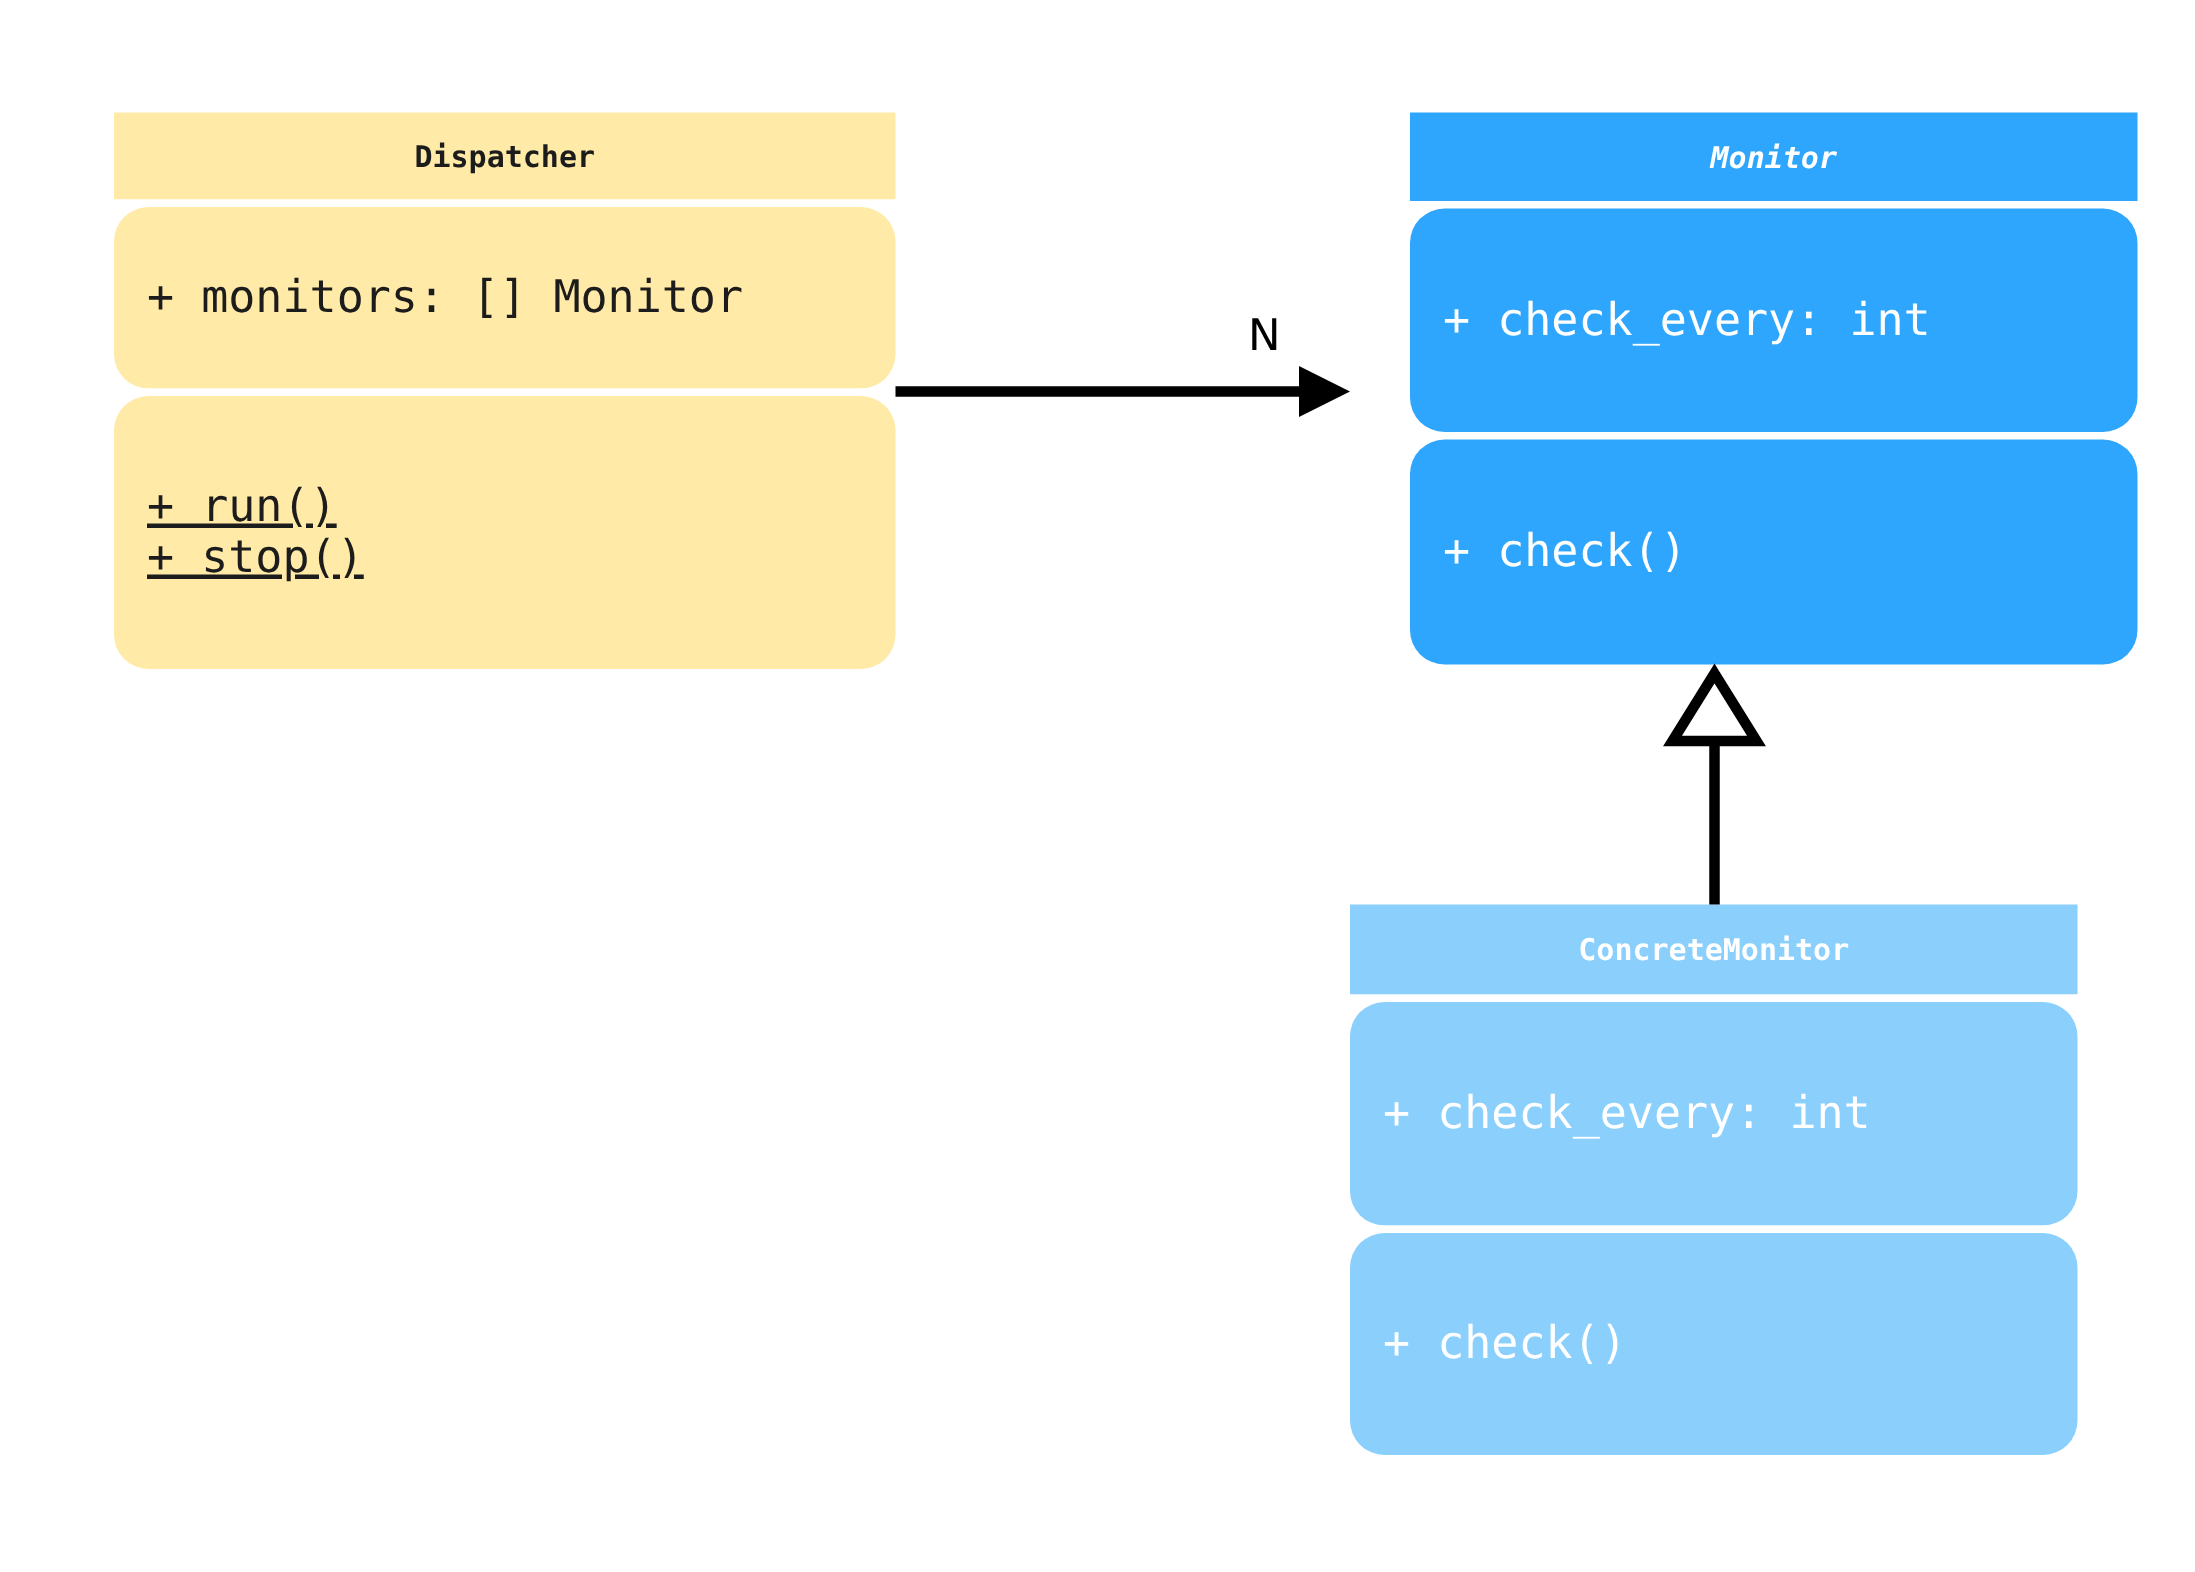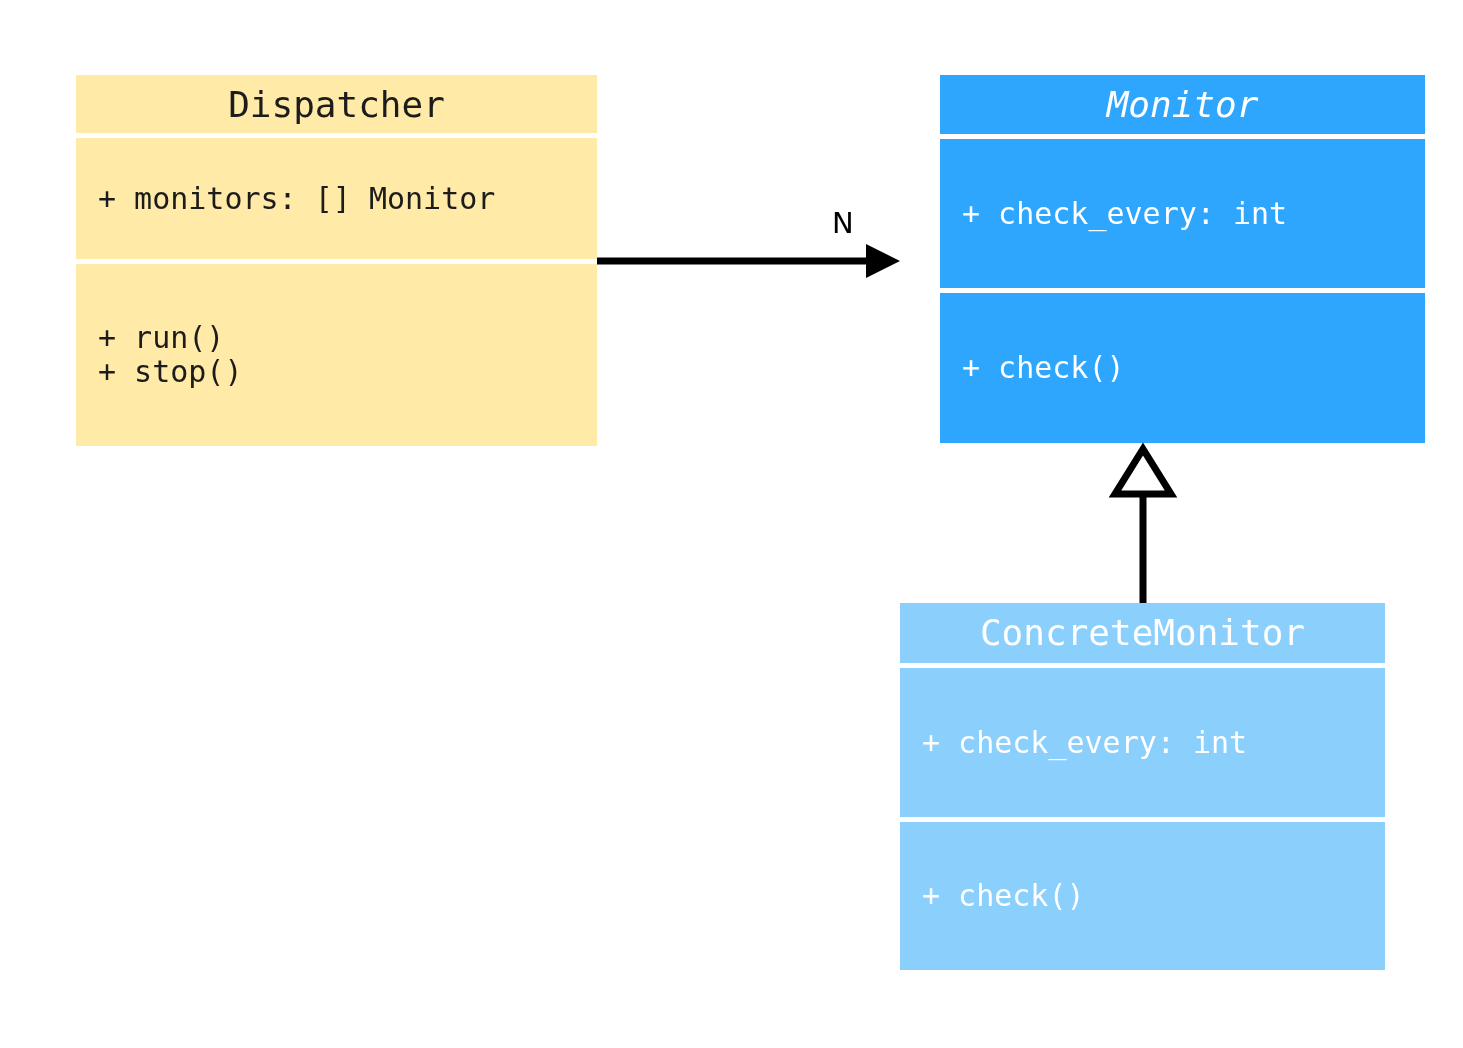--- a/index.html
+++ b/index.html
@@ -21,33 +21,35 @@
     position: absolute;
     box-sizing: border-box;
     display: flex;
     flex-direction: column;
   }
   .uml-header {
     box-sizing: border-box;
     display: flex;
     align-items: center;
     justify-content: center;
-    font-size: 36px;
+    font-size: 20px;
     letter-spacing: 0px;
     white-space: pre;
+    font-weight: bold;
   }
   .uml-section {
     box-sizing: border-box;
     display: flex;
     flex-direction: column;
     justify-content: center;
     padding-left: 22px;
     font-size: 30px;
     line-height: 1.12;
     white-space: pre;
+    border-radius: 23px;
   }
   .uml-section .member {
     white-space: pre;
   }
   .divider {
     height: 5px;
     background: #ffffff;
     flex: 0 0 auto;
   }
 
@@ -62,21 +64,21 @@
     background: #ffeaa7;
     color: #1c1c1c;
     height: 59px;
     font-style: normal;
   }
   #class-dispatcher .uml-section {
     background: #ffeaa7;
     color: #1c1c1c;
   }
   #dispatcher-attrs { height: 122px; }
-  #dispatcher-methods { height: 185px; }
+  #dispatcher-methods { height: 185px; text-decoration: underline; }
 
   
   #class-monitor {
     left: 940px;
     top: 75px;
     width: 485px;
     height: 368px;
   }
   #class-monitor .uml-header {
     background: #2ea6fd;

